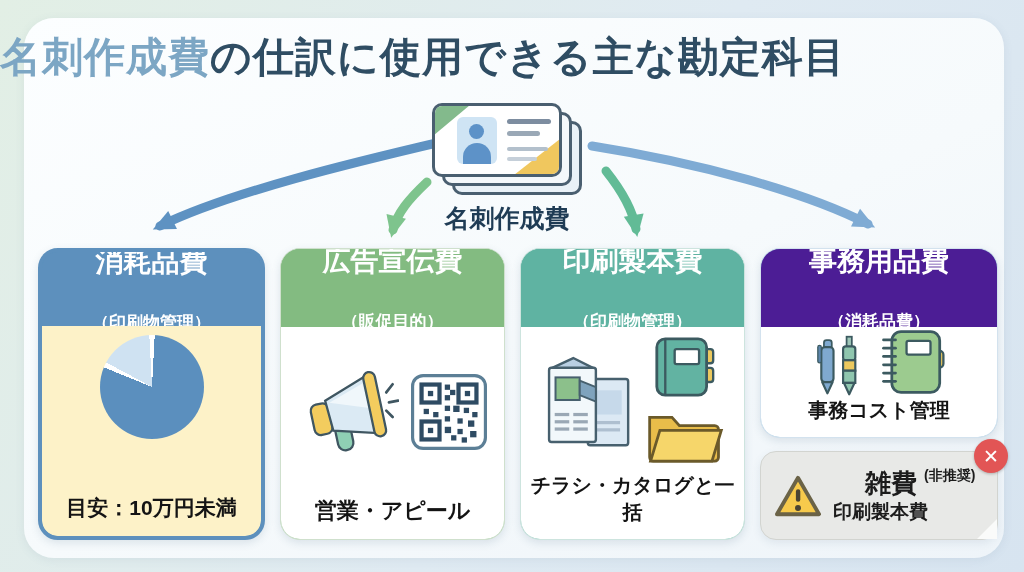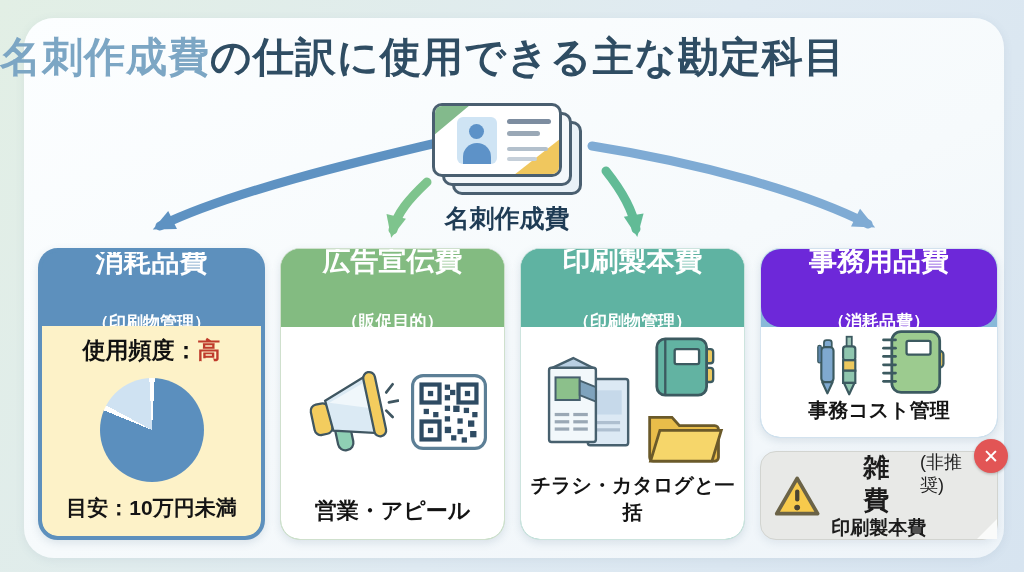--- a/index.html
+++ b/index.html
@@ -61,34 +61,34 @@
   .col2 { width:225px; height:292px; background:#83bb81; border:1px solid #cfe0cd; }
   .col2 .col-header { background:#83bb81; }
   .col2 .col-footer { font-size:22px; }
 
   .col3 { width:225px; height:292px; background:#5fb3a2; border:1px solid #cde4de; }
   .col3 .col-header { background:#5fb3a2; }
   .col3 .col-footer { font-size:20px; }
 
   .col4wrap { width:238px; display:flex; flex-direction:column; }
   .col4 { width:238px; height:190px; background:#88b9d9; border:1px solid #d3e2ee; }
-  .col4 .col-header { background:#6d28d9;border-radius:20px; }
+  .col4 .col-header { background:#4c1d95; }
   .col4 .col-footer { padding-bottom:17px; }
   .stack3 { display:flex; flex-direction:column; gap:8px; align-items:center; }
 
   .warning-card {
     margin-top:13px; height:89px; position:relative;
     background:#e8e9e7; border:1px solid #d2d4d0; border-radius:16px;
     display:flex; align-items:center; gap:10px; padding:8px 14px 8px 12px;
     box-shadow:0 3px 8px rgba(60,90,120,.10);
   }
   .warning-text { color:#1c1c1c; line-height:1.25; }
   .warning-line1 { display:flex; align-items:flex-start; gap:7px;margin-left:32px; }
   .warning-name { font-size:26px; font-weight:bold; }
-  .warning-tag  { font-size:18px; font-weight:normal; }
+  .warning-tag  { font-size:14px; font-weight:bold; }
   .warning-desc { font-size:19px; font-weight:bold; }
   .badge-x {
     position:absolute; top:-13px; right:-11px; width:34px; height:34px; border-radius:50%;
     background:#e25555; color:#fff; display:flex; align-items:center; justify-content:center;
     font-size:19px; font-weight:bold; box-shadow:0 1px 3px rgba(0,0,0,.25);
   }
   .fold { position:absolute; right:0; bottom:0; width:0; height:0;
     border-style:solid; border-width:0 0 20px 20px;
     border-color:transparent transparent #fafbfa transparent; }
 </style>
@@ -141,23 +141,20 @@
 <div class="center-label">名刺作成費</div>
 
 <div class="columns">
 
   <div class="col col1">
     <div class="col-header">
       <div class="col-title">消耗品費</div>
       <div class="col-sub">（印刷物管理）</div>
     </div>
     <div class="col-body">
-      <div class="usage-line">
-        <span>使用頻度：</span><span class="hot">高</span>
-      </div>
       <div class="pie" style="background: conic-gradient(rgb(255, 255, 255) 0deg, rgb(255, 255, 255) 3deg, rgb(91, 143, 190) 3deg, rgb(91, 143, 190) 292.2deg, rgb(255, 255, 255) 292.2deg, rgb(255, 255, 255) 295.2deg, rgb(255, 255, 255) 295.2deg, rgb(255, 255, 255) 298.2deg, rgb(207, 226, 242) 298.2deg, rgb(207, 226, 242) 357deg, rgb(255, 255, 255) 357deg, rgb(255, 255, 255) 360deg);"></div>
       <div class="col-footer">目安：10万円未満</div>
     </div>
   </div>
 
   <div class="col col2">
     <div class="col-header">
       <div class="col-title">広告宣伝費</div>
       <div class="col-sub">（販促目的）</div>
     </div>

